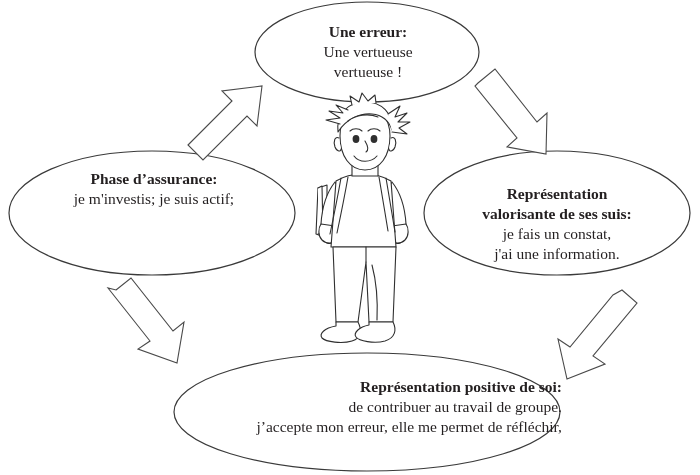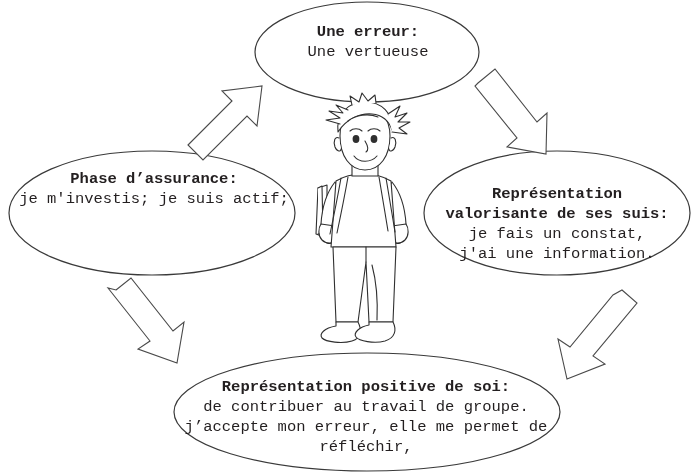--- a/index.html
+++ b/index.html
@@ -6,21 +6,21 @@
     margin: 0;
     padding: 0;
     background: #ffffff;
   }
   #stage {
     position: relative;
     width: 700px;
     height: 475px;
     background: #ffffff;
     overflow: hidden;
-    font-family: Liberation Mono, monospace;
+    font-family: Liberation Serif, serif;
   }
   #svg-layer {
     position: absolute;
     left: 0;
     top: 0;
     width: 700px;
     height: 475px;
   }
   .ellipse-shape {
     fill: #ffffff;
@@ -75,20 +75,21 @@
     left: 428px;
     top: 184px;
     width: 258px;
     font-size: 15.5px;
   }
   #node-bottom-text {
     left: 170px;
     top: 377px;
     width: 392px;
     font-size: 15.5px;
+    text-align: right;
   }
 </style>
 </head>
 <body>
 
 <div id="stage">
 
   <svg id="svg-layer" viewBox="0 0 700 475" xmlns="http://www.w3.org/2000/svg">
 
     <ellipse class="ellipse-shape" cx="367" cy="52" rx="112" ry="50"></ellipse>
@@ -178,20 +179,21 @@
       <path class="fig-line" d="M336,322 L358,322 C362,330 362,338 352,341
                                 C342,344 326,342 322,338 C319,334 324,328 336,326 Z"></path>
       <path class="fig-line" d="M369,322 L393,322 C397,330 395,338 385,341
                                 C374,344 359,341 356,337 C353,333 359,327 369,325 Z"></path>
     </g>
   </svg>
 
   <div class="node-text" id="node-top-text">
     <span class="node-title">Une erreur:</span>
     <span class="node-body">Une vertueuse</span>
+    <span class="node-body">vertueuse !</span>
   </div>
 
   <div class="node-text" id="node-left-text">
     <span class="node-title">Phase d’assurance:</span>
     <span class="node-body">je m'investis; je suis actif;</span>
   </div>
 
   <div class="node-text" id="node-right-text">
     <span class="node-title">Représentation</span>
     <span class="node-title">valorisante de ses suis:</span>

